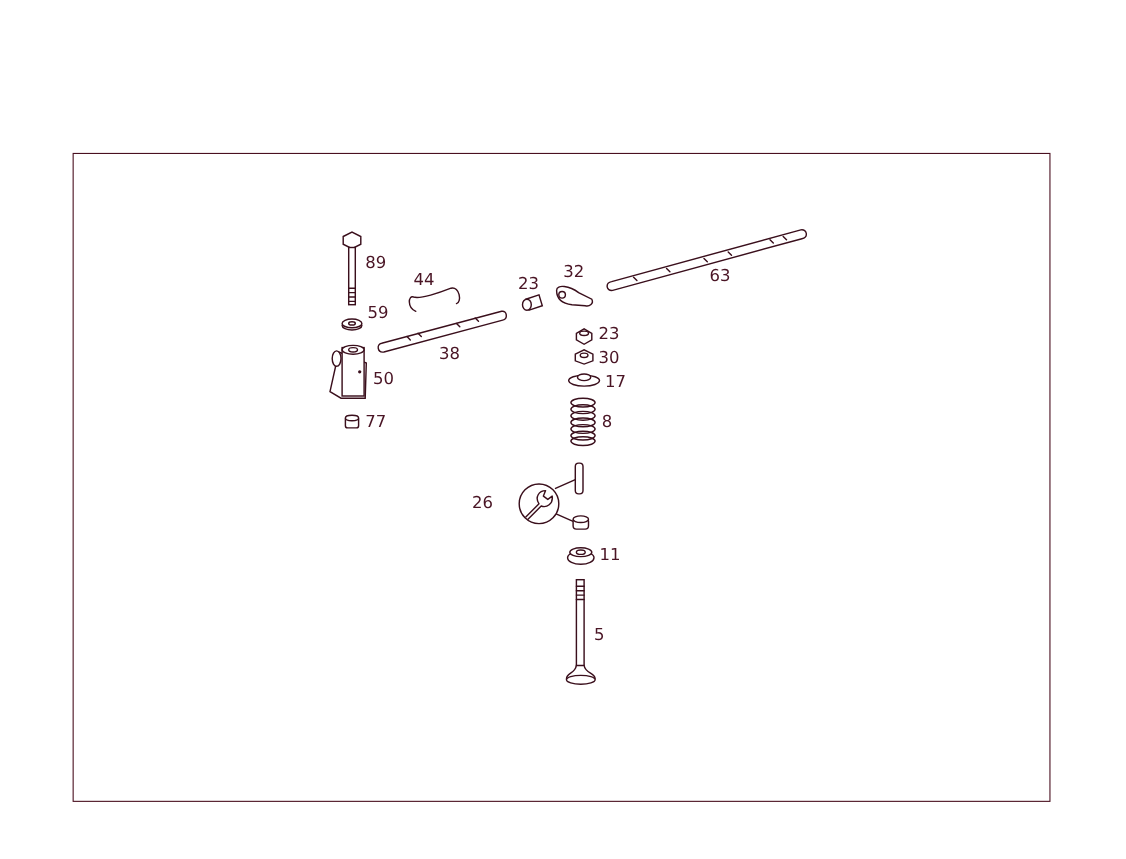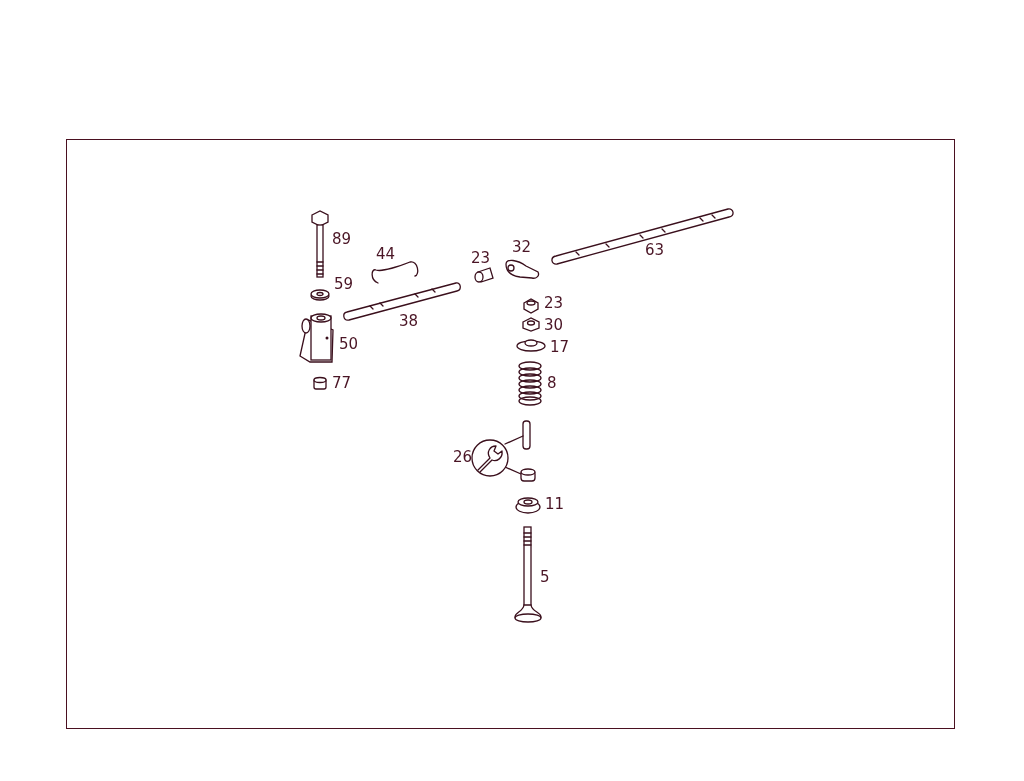--- a/index.html
+++ b/index.html
@@ -128,15 +128,15 @@
 <span class="lbl" style="left:512px;top:240px">32</span>
 <span class="lbl" style="left:645px;top:243px">63</span>
 <span class="lbl" style="left:334px;top:277px">59</span>
 <span class="lbl" style="left:399px;top:314px">38</span>
 <span class="lbl" style="left:544px;top:296px">23</span>
 <span class="lbl" style="left:544px;top:318px">30</span>
 <span class="lbl" style="left:550px;top:340px">17</span>
 <span class="lbl" style="left:339px;top:337px">50</span>
 <span class="lbl" style="left:547px;top:376px">8</span>
 <span class="lbl" style="left:332px;top:376px">77</span>
-<span class="lbl" style="left:453px;top:450px">26</span>
+<span class="lbl" style="left:429px;top:450px">26</span>
 <span class="lbl" style="left:545px;top:497px">11</span>
 <span class="lbl" style="left:540px;top:570px">5</span>
 
 </body></html>

